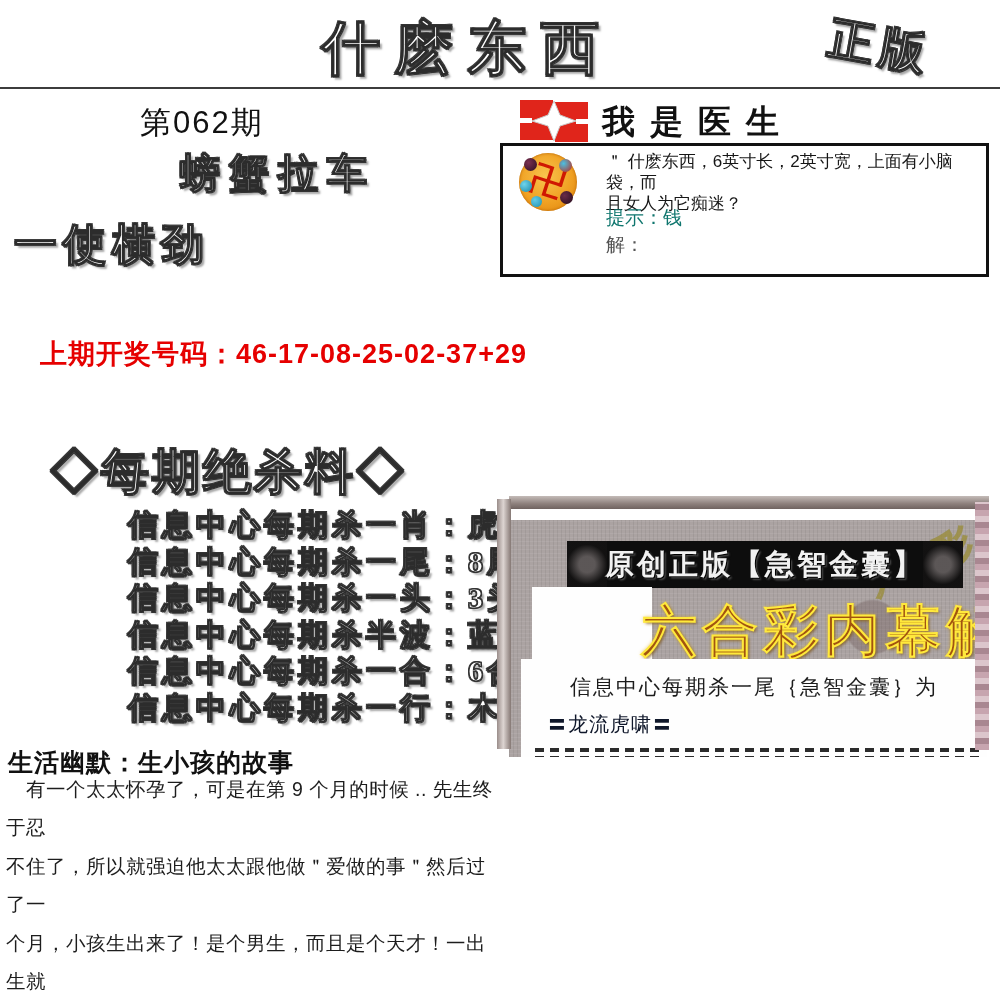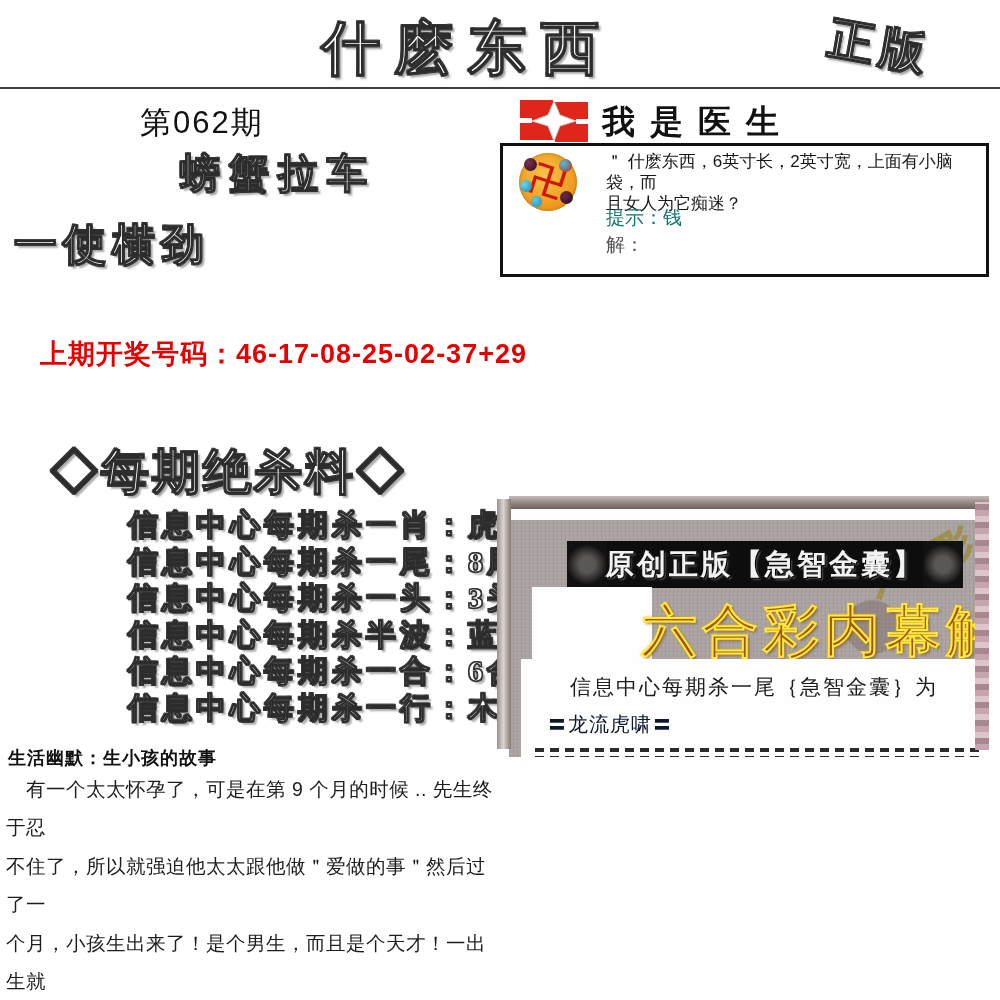--- a/index.html
+++ b/index.html
@@ -92,21 +92,21 @@
                 text-shadow:0 0 4px #d9a514,2px 2px 3px rgba(80,40,0,.6);}
   .promo-white-area{position:absolute;left:12px;top:139px;width:466px;height:116px;background:#fefefe;}
   .company-line{position:absolute;left:0;top:14px;width:100%;text-align:center;font-size:21px;
                 color:#1c1c1c;letter-spacing:2px;font-family:"Liberation Serif",serif;}
   .slogan-line{position:absolute;left:26px;top:52px;font-size:20px;font-weight:normal;color:#0f172a;
                 letter-spacing:1px;font-family:"Liberation Serif",serif;}
   .dash-row{position:absolute;left:14px;width:450px;height:4px;
             background:repeating-linear-gradient(90deg,#2c2c2c 0 9px,rgba(0,0,0,0) 9px 15px);}
 
   
-  .joke-title{position:absolute;left:8px;top:746px;font-size:18px;font-weight:bold;color:#111;
+  .joke-title{position:absolute;left:8px;top:746px;font-size:25px;font-weight:bold;color:#111;
               letter-spacing:1px;}
   .joke-body{position:absolute;left:6px;top:770px;width:492px;font-size:19.5px;line-height:38.4px;
              color:#1d1d1d;white-space:pre-wrap;letter-spacing:0.5px;}
 </style>
 </head>
 <body>
 
 <div id="page">
 
   <div class="main-title carved">什麽东西</div>

